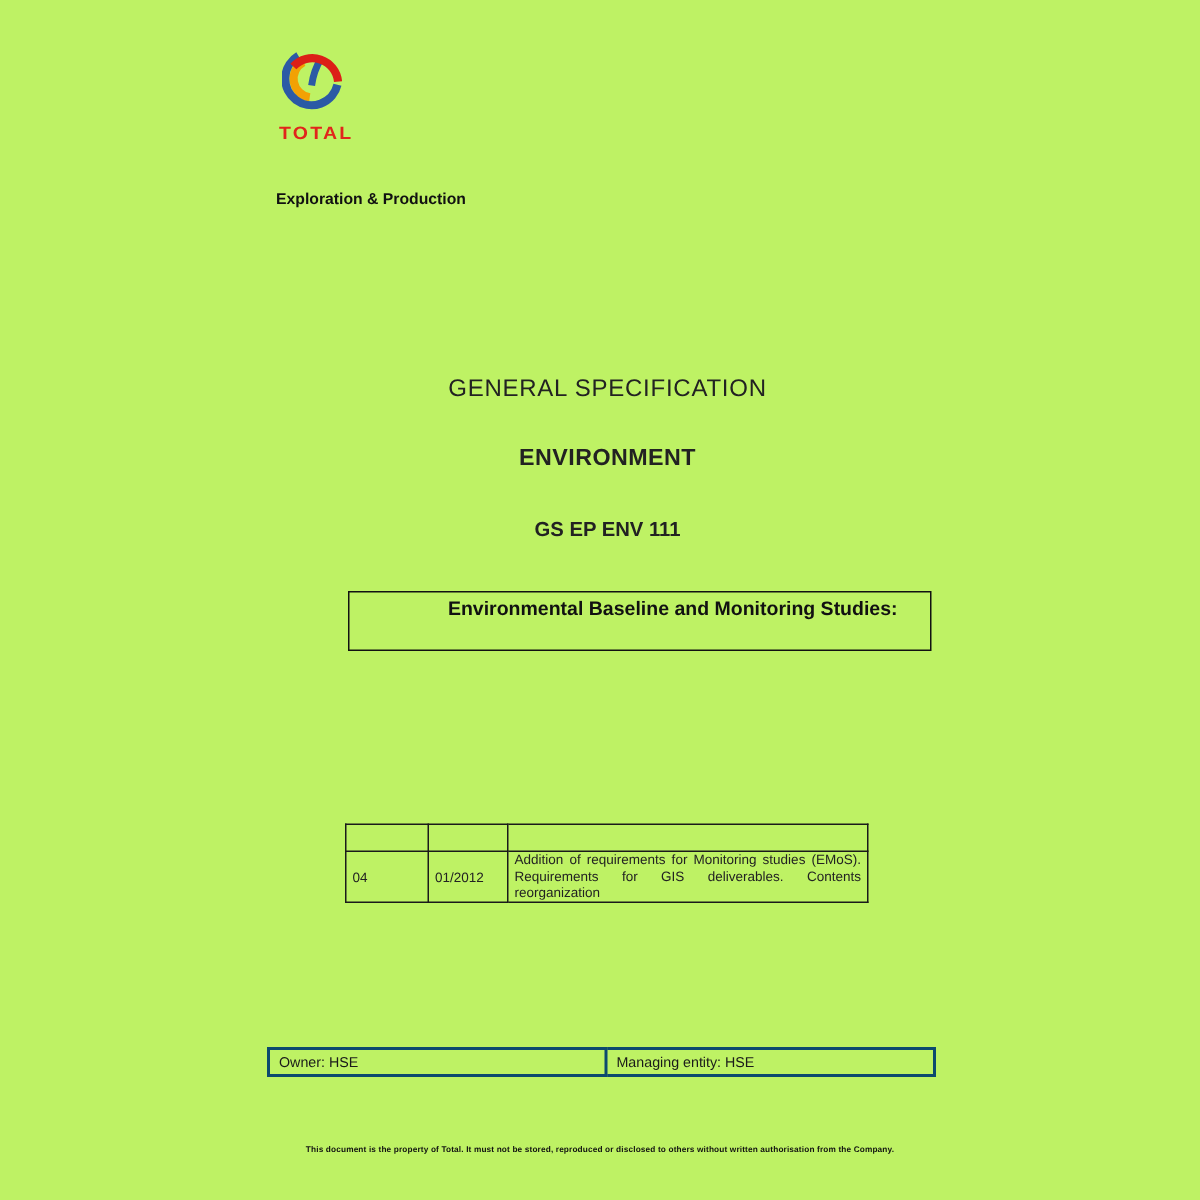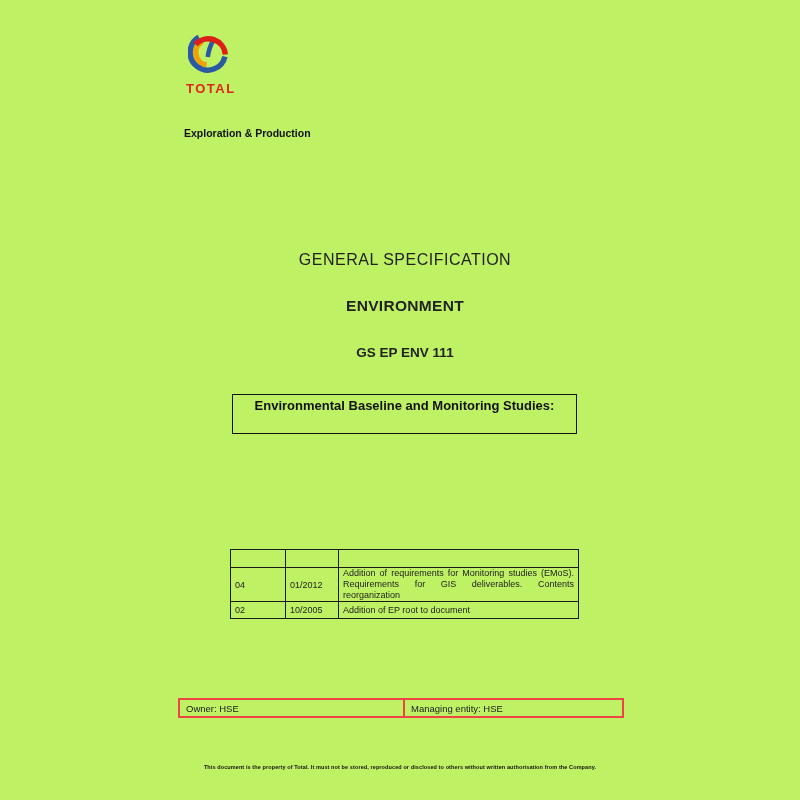--- a/index.html
+++ b/index.html
@@ -20,21 +20,21 @@
   }
   
   .title-line{position:absolute;left:5px;width:800px;text-align:center;color:#222;}
   .doc-type{top:251px;font-size:16px;letter-spacing:.5px;}
   .discipline{top:297px;font-size:15.5px;font-weight:bold;letter-spacing:.3px;}
   .doc-number{top:345px;font-size:13.5px;font-weight:bold;}
   
   .subject-box{
     position:absolute;left:232px;top:394px;width:343px;height:36px;
     border:1.5px solid #111;text-align:center;font-size:13px;font-weight:bold;
-    line-height:17.5px;padding-top:2px;color:#111;
+    line-height:17.5px;padding-top:2px;color:#111;padding-left:44px;
   }
   
   .rev-table{
     position:absolute;left:230px;top:549px;width:348px;
     border-collapse:collapse;table-layout:fixed;font-size:9px;color:#222;
   }
   .rev-table td{
     border:1px solid #1a1a1a;padding:0 4px;vertical-align:middle;
     overflow:hidden;
   }
@@ -46,21 +46,21 @@
   .rev-table td.justify{text-align:justify;margin-left:23px;}
   .rev-table tr.r-empty{height:18px;}
   .rev-table tr.r-tall{height:26px;}
   .rev-table tr.r-std{height:17px;}
   
   .owner-table{
     position:absolute;left:178px;top:698px;width:444px;height:20px;
     border-collapse:collapse;table-layout:fixed;font-size:9.5px;color:#1a1a1a;
   }
   .owner-table td{
-    border:2px solid #ef4444;padding:0 0 0 6px;vertical-align:middle;text-align:left;
+    border:2px solid #0c4a6e;padding:0 0 0 6px;vertical-align:middle;text-align:left;
   }
   .owner-table col.c-own{width:225px;}
   .owner-table col.c-man{width:219px;}
   
   .notice{
     position:absolute;left:0;top:764px;width:800px;text-align:center;
     font-size:5.5px;font-weight:bold;color:#111;letter-spacing:.1px;
   }
 </style>
 </head>
@@ -95,25 +95,20 @@
       <tr class="r-empty">
         <td class="ctr"></td>
         <td class="ctr"></td>
         <td class="notes"></td>
       </tr>
       <tr class="r-tall">
         <td class="ctr">04</td>
         <td class="ctr">01/2012</td>
         <td class="notes justify">Addition of requirements for Monitoring studies (EMoS). Requirements for GIS deliverables. Contents reorganization</td>
       </tr>
-      <tr class="r-std">
-        <td class="ctr">02</td>
-        <td class="ctr">10/2005</td>
-        <td class="notes">Addition of EP root to document</td>
-      </tr>
     </tbody>
   </table>
 
   <table class="owner-table">
     <colgroup>
         <col class="c-own">
         <col class="c-man">
       </colgroup>
     <tbody>
       <tr>

